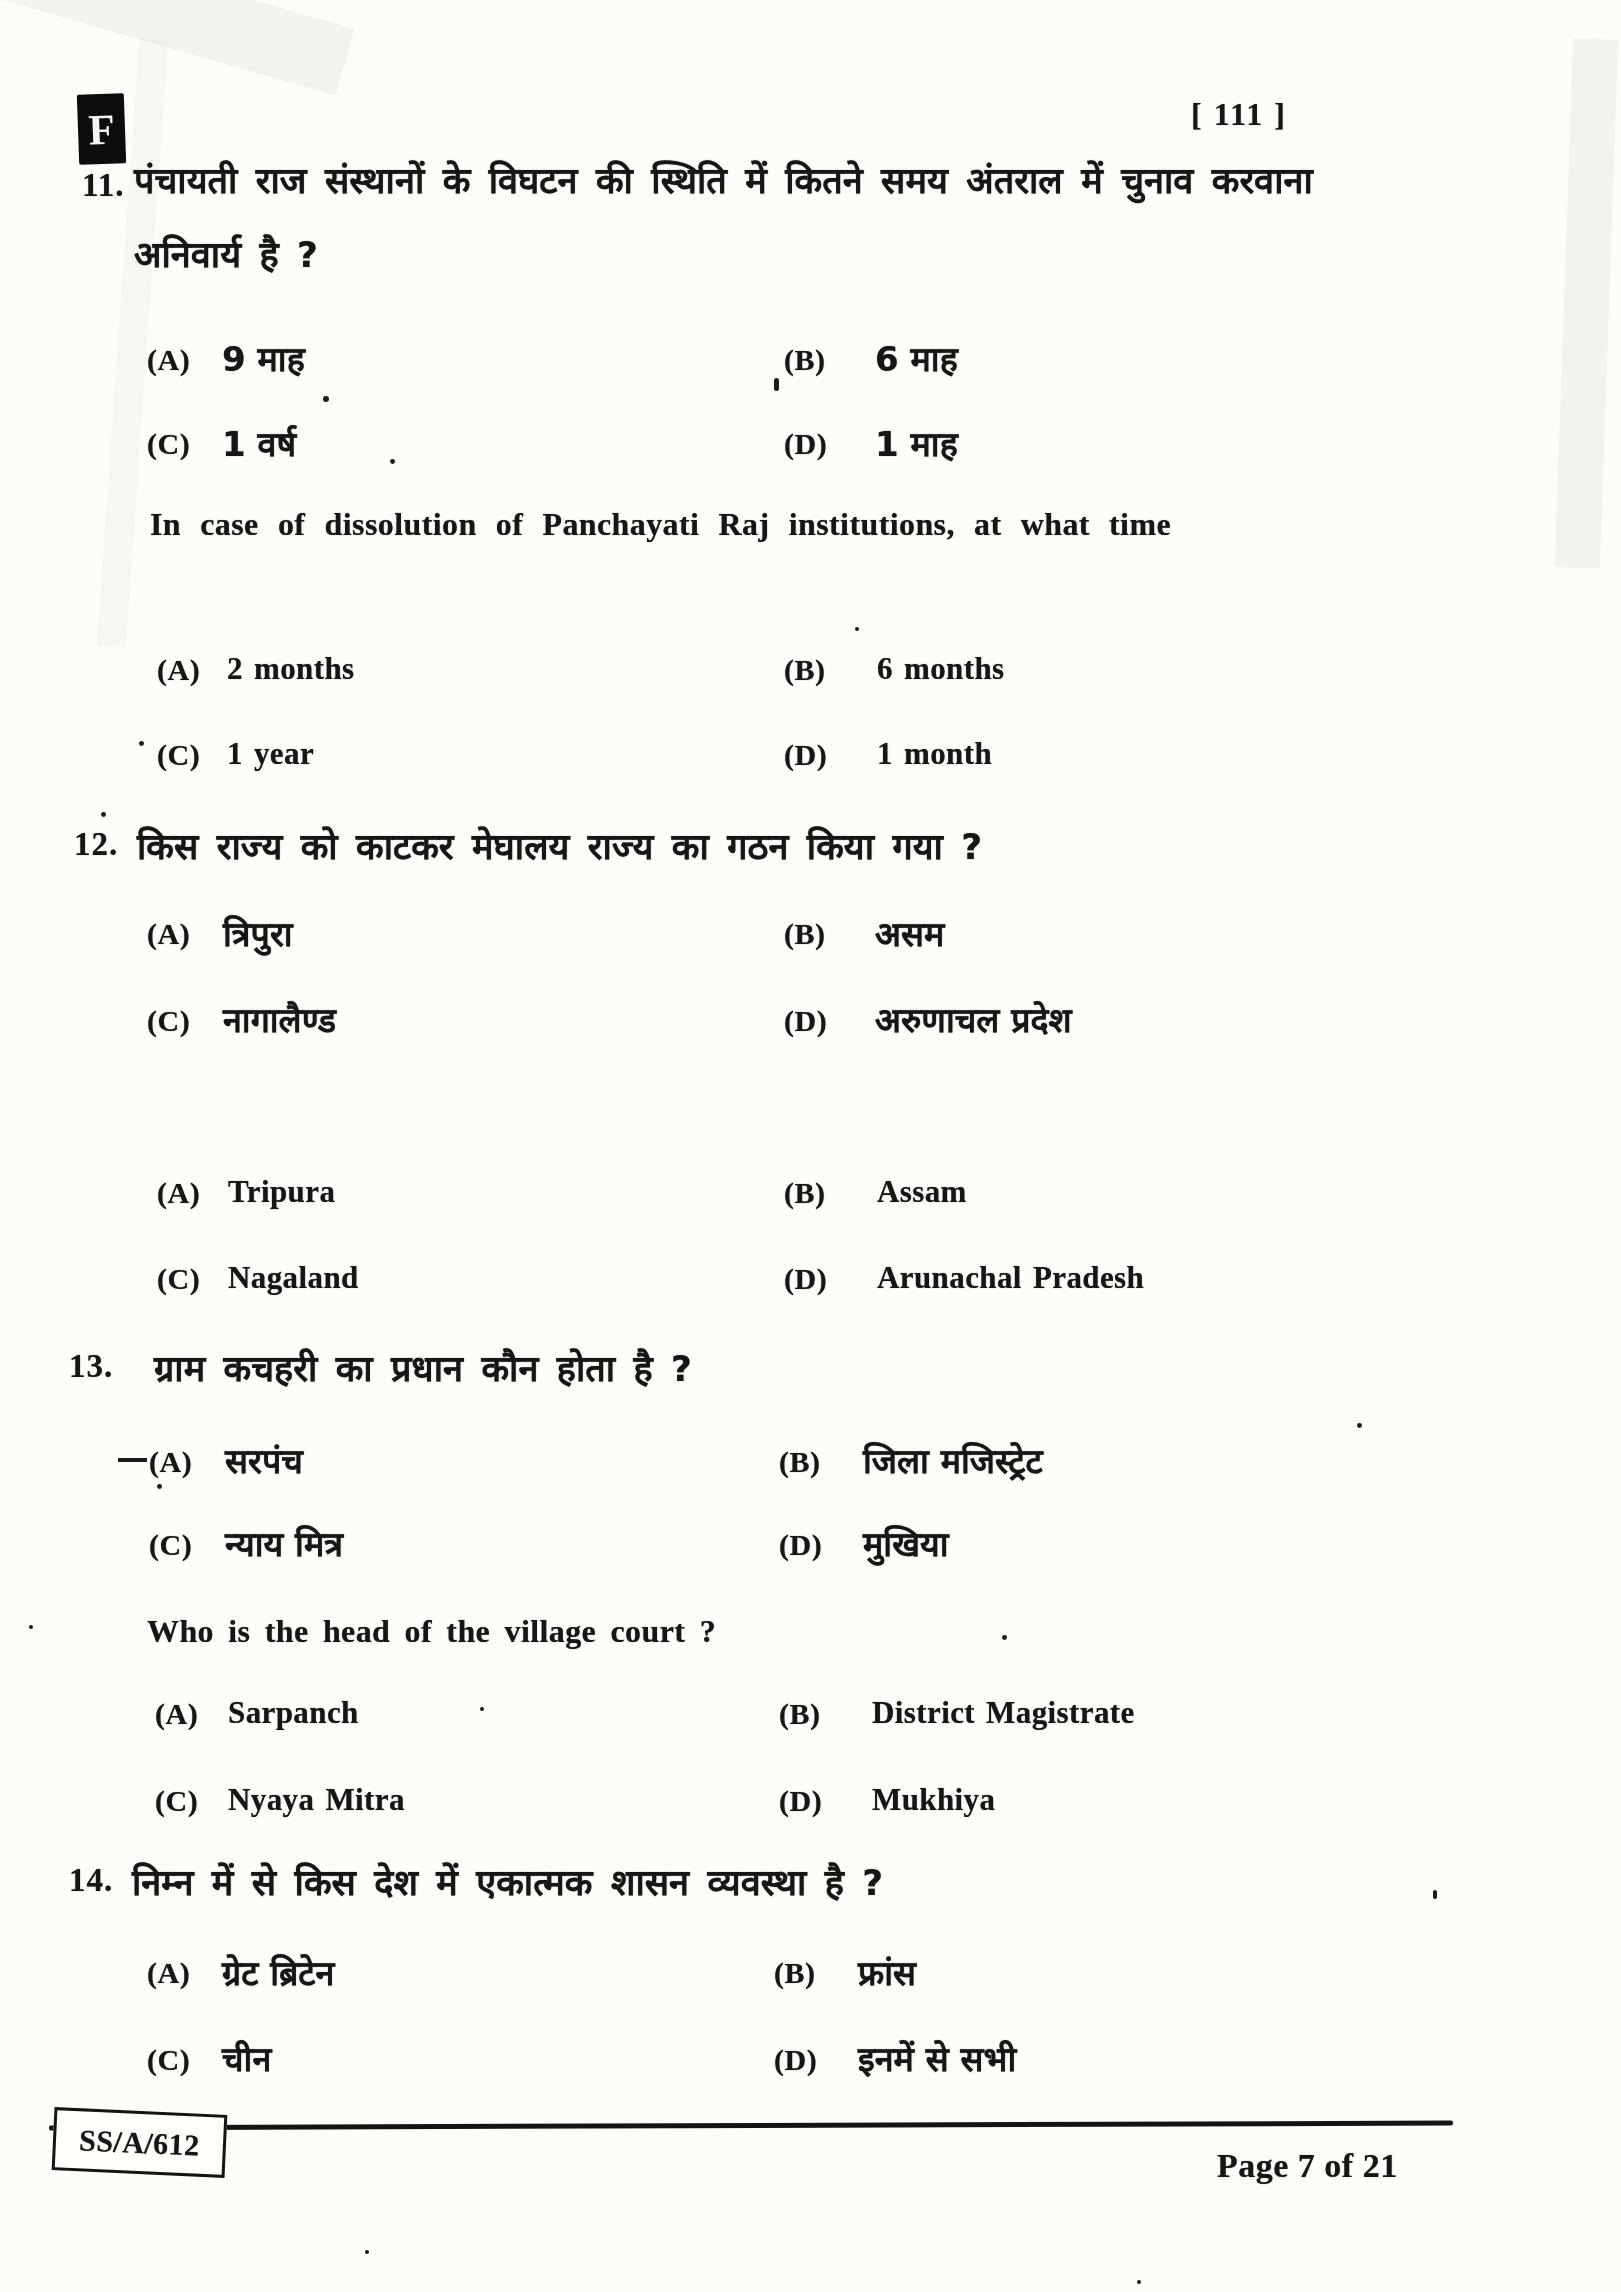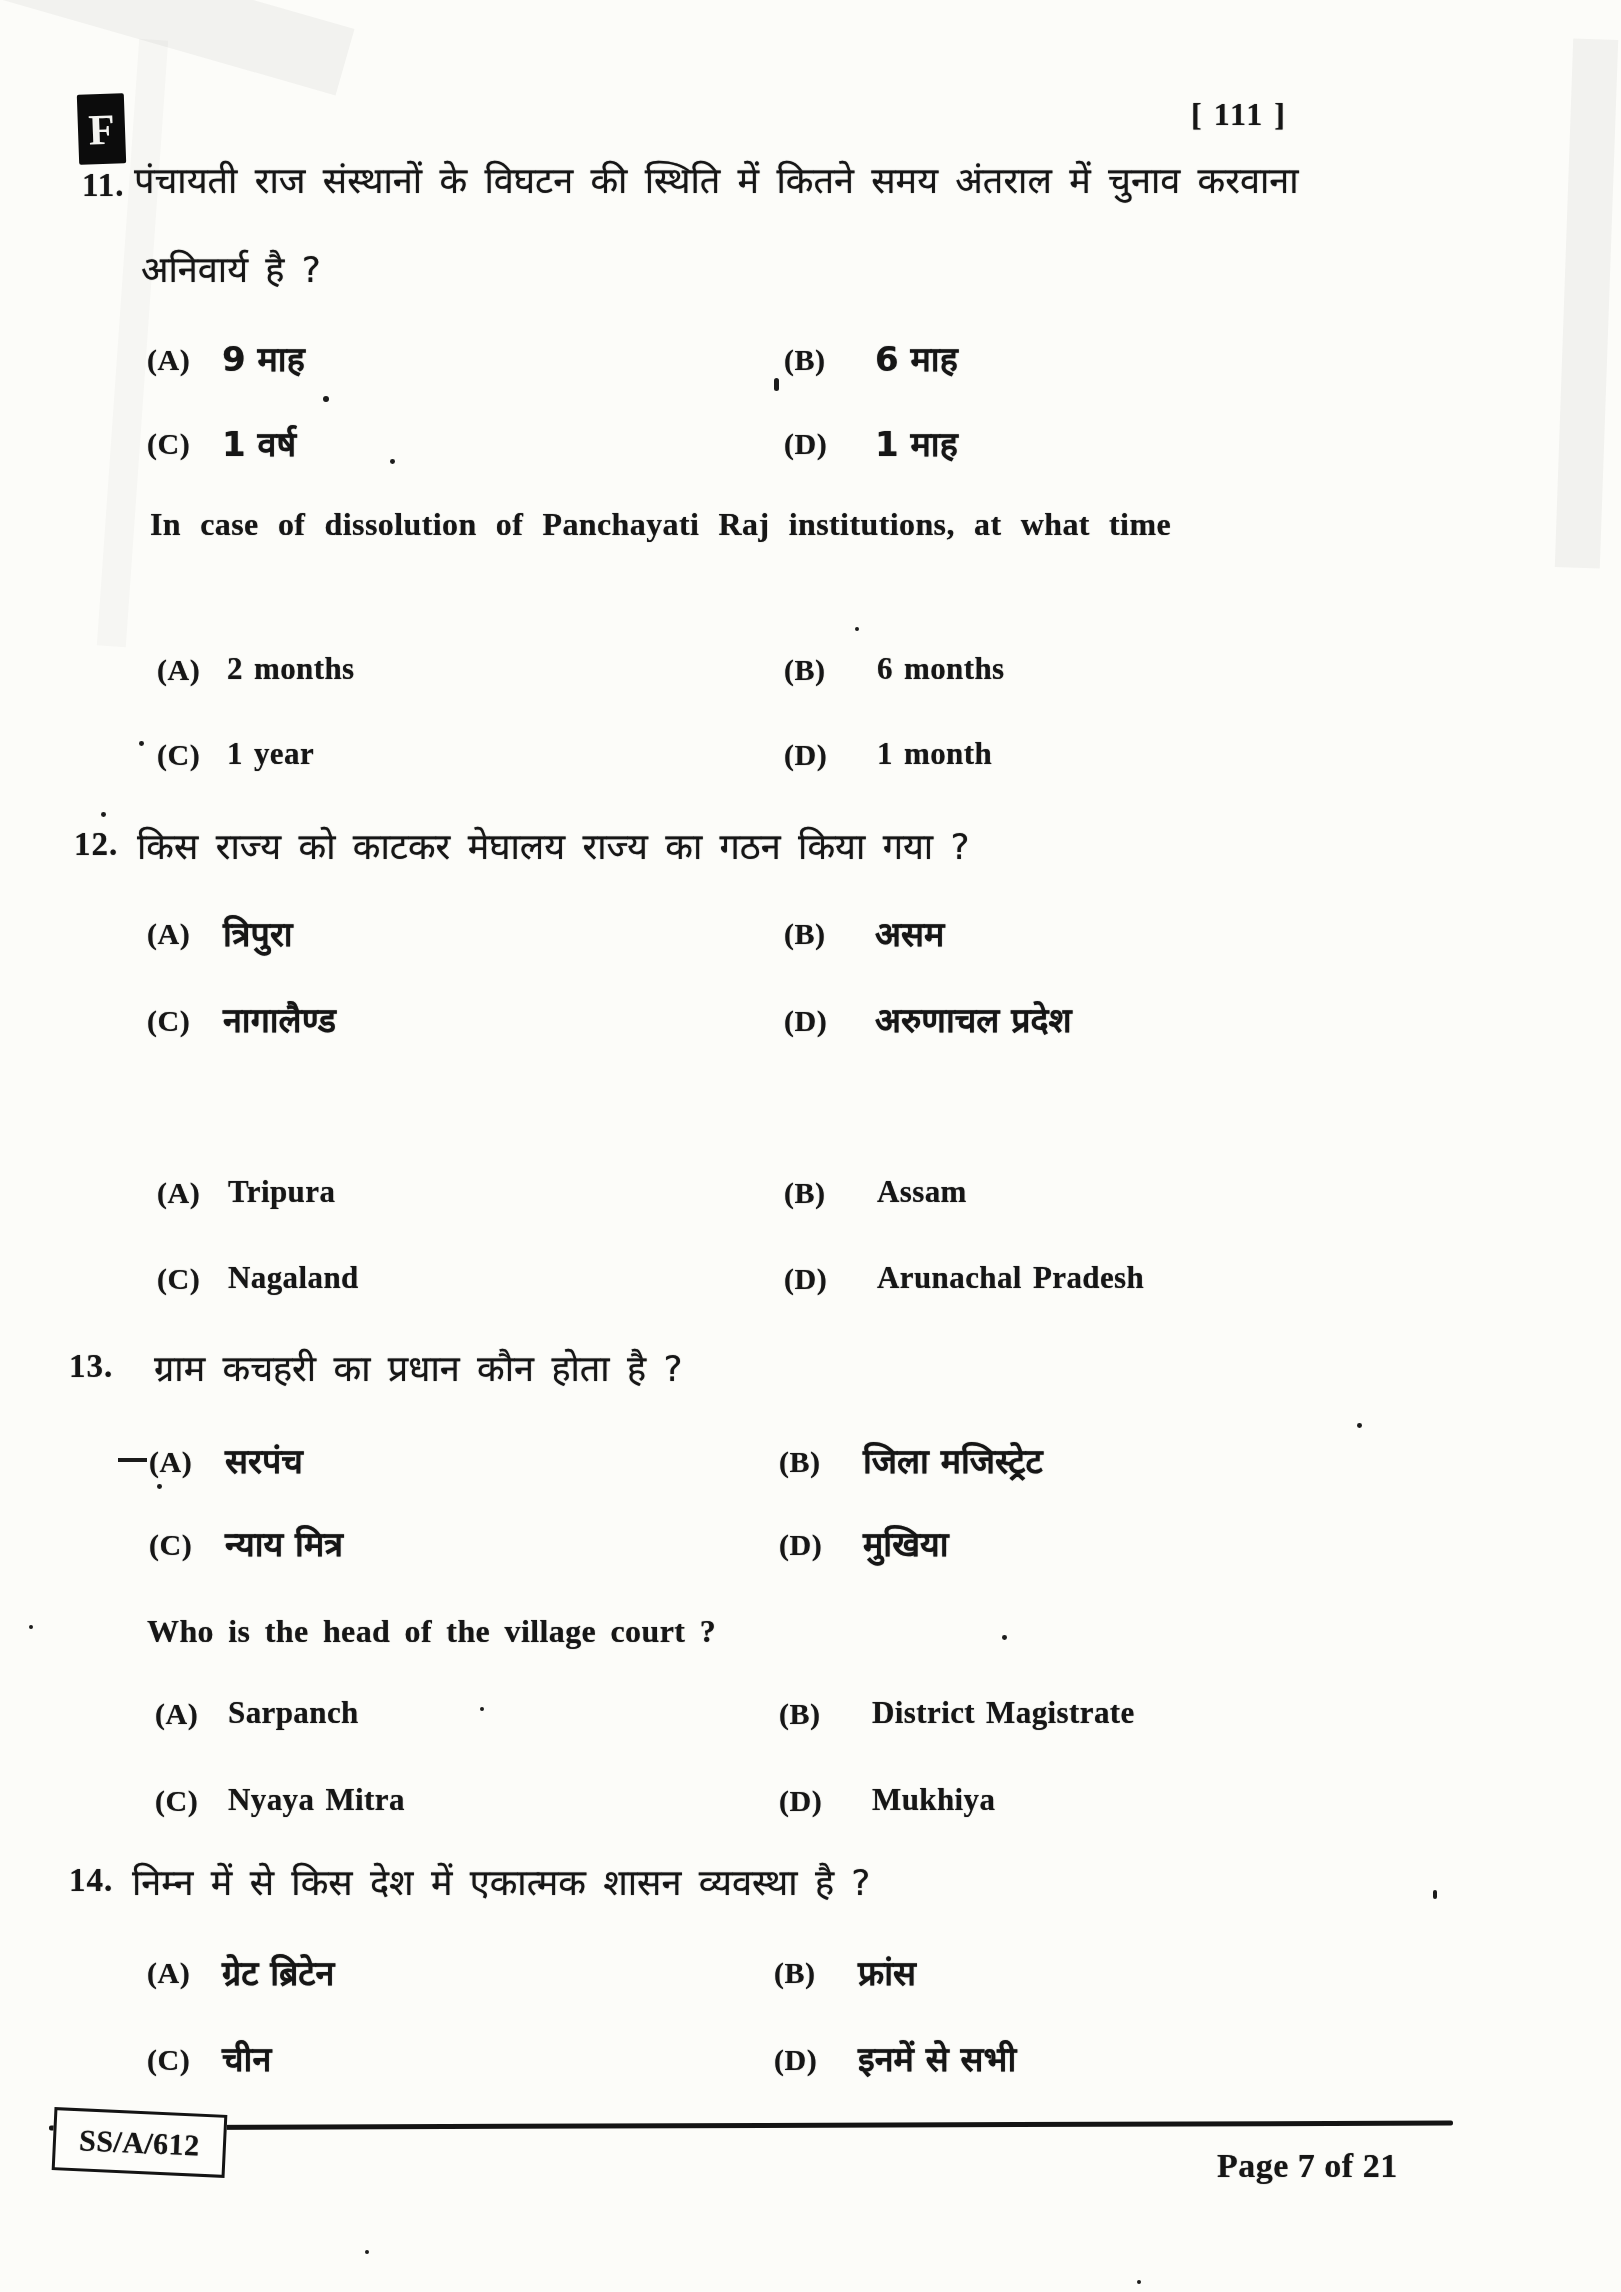--- a/index.html
+++ b/index.html
@@ -7,21 +7,21 @@
   .page {
     position:relative; width:1621px; height:2293px; margin:0 auto;
     background:#fcfcf9; color:#161616; overflow:hidden;
     font-family:"Liberation Serif","DejaVu Serif",serif;
   }
   .abs { position:absolute; }
   .hindi { font-family:"DejaVu Sans","Liberation Sans",sans-serif; }
   .eng   { font-family:"Liberation Serif","DejaVu Serif",serif; }
 
   .qnum  { font-weight:700; font-size:33px; letter-spacing:1px; }
-  .qh    { font-weight:400; font-size:36px; white-space:nowrap; word-spacing:5.9px;text-align:center; }
+  .qh    { font-weight:700; font-size:36px; white-space:nowrap; word-spacing:5.9px;text-align:center; }
   .qe    { font-weight:700; font-size:32px; white-space:nowrap; letter-spacing:0.4px; word-spacing:5.9px; }
   .qe.fill { word-spacing:10.8px; }
   .ol    { font-weight:700; font-size:30px; letter-spacing:0.5px; }
   .oh    { font-weight:700; font-size:34px; white-space:nowrap; }
   .oe    { font-weight:700; font-size:31px; white-space:nowrap; letter-spacing:0.4px; word-spacing:2.9px; }
 
   .ink { text-shadow:0 0 1px rgba(10,10,10,0.6); }
 
   .fbox {
     left:78px; top:94px; width:47px; height:70px; background:#0c0c0c;
@@ -58,21 +58,21 @@
   <div class="streak" style="left:1564px; top:39px; width:45px; height:529px; transform:rotate(2deg);"></div>
   <div class="streak" style="left:118px; top:39px; width:29px; height:608px; transform:rotate(4deg); background:rgba(60,60,60,0.03);"></div>
 
   <div class="fbox abs ink">
     <span>F</span>
   </div>
   <div class="pageref abs ink eng">[ 111 ]</div>
 
   <span class="abs qnum ink eng" style="left:82px; top:167px;">11.</span>
   <div class="abs qh hindi ink" style="left:134px; top:155px;">पंचायती राज संस्थानों के विघटन की स्थिति में कितने समय अंतराल में चुनाव करवाना</div>
-  <div class="abs qh hindi ink" style="left:134px; top:244px;margin-left:7px;">अनिवार्य है ?</div>
+  <div class="abs qh hindi ink" style="left:134px; top:229px;">अनिवार्य है ?</div>
 
   <span class="abs ol ink eng" style="left:147px; top:343px;">(A)</span>
   <span class="abs oh hindi ink" style="left:222px; top:335px;">9 माह</span>
   <span class="abs ol ink eng" style="left:784px; top:343px;">(B)</span>
   <span class="abs oh hindi ink" style="left:875px; top:335px;">6 माह</span>
 
   <span class="abs ol ink eng" style="left:147px; top:427px;">(C)</span>
   <span class="abs oh hindi ink" style="left:222px; top:420px;">1 वर्ष</span>
   <span class="abs ol ink eng" style="left:784px; top:427px;">(D)</span>
   <span class="abs oh hindi ink" style="left:875px; top:420px;">1 माह</span>

